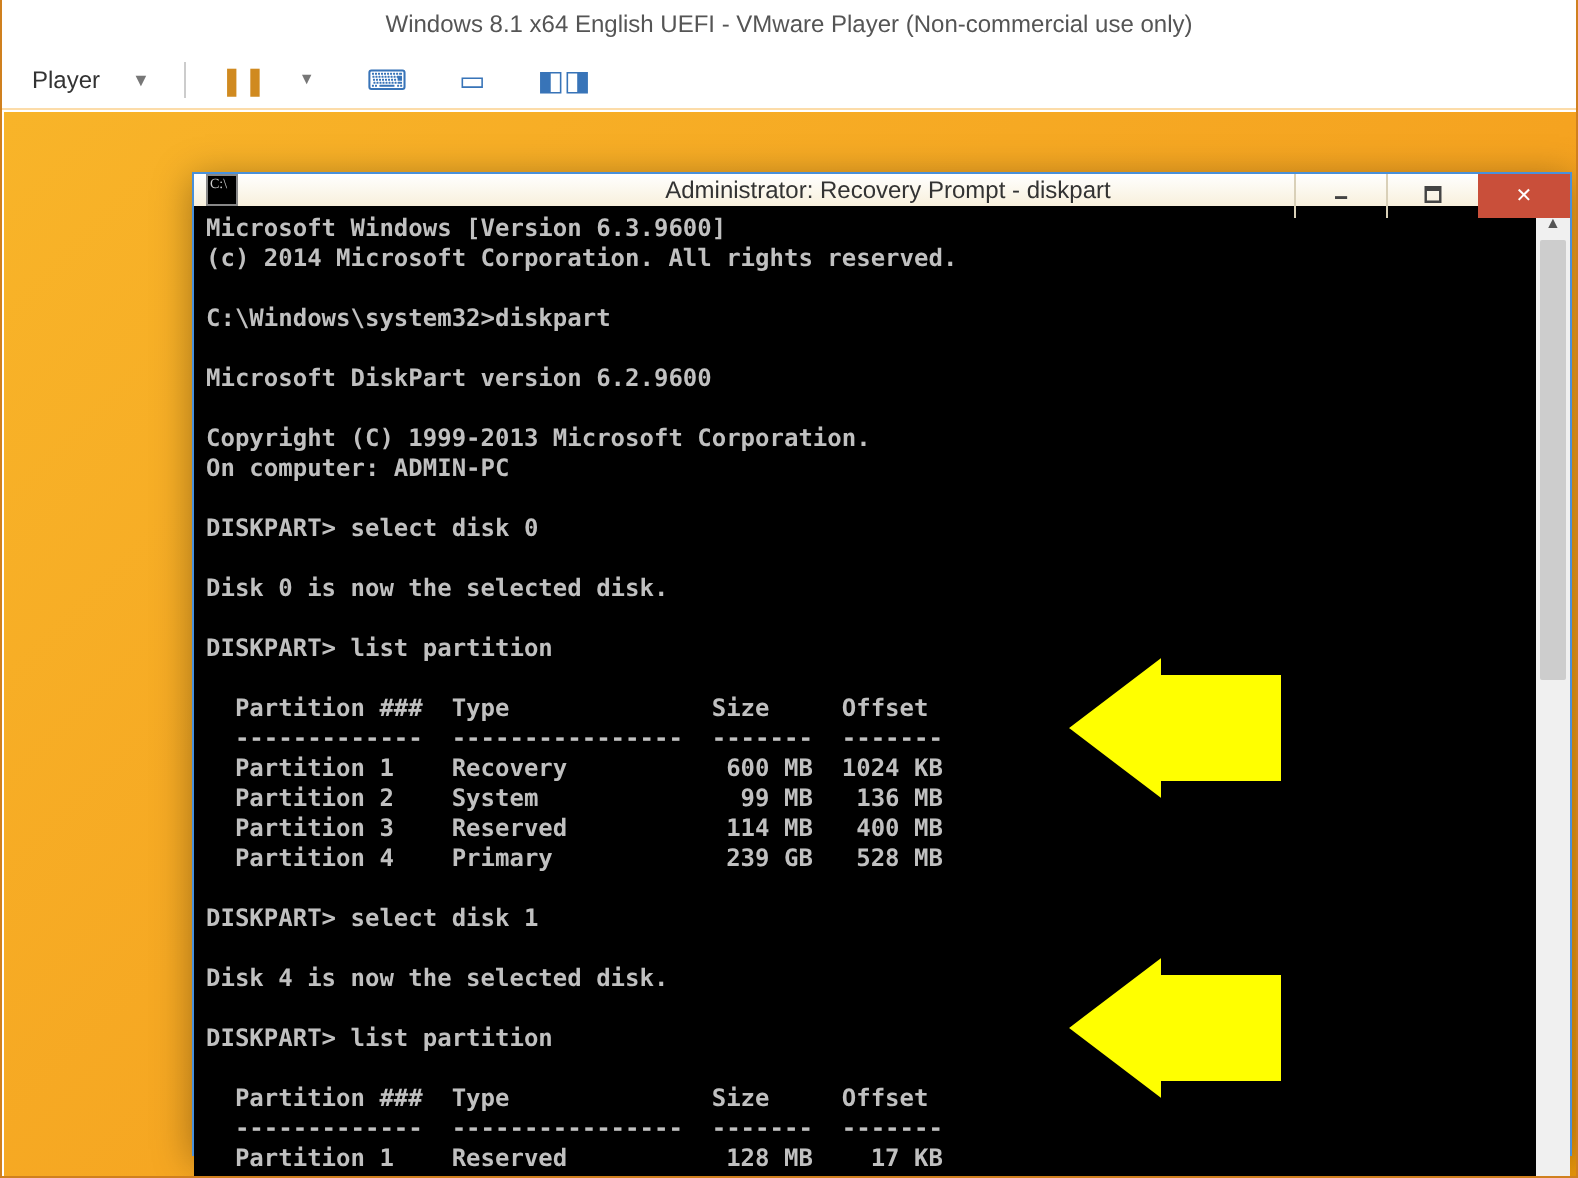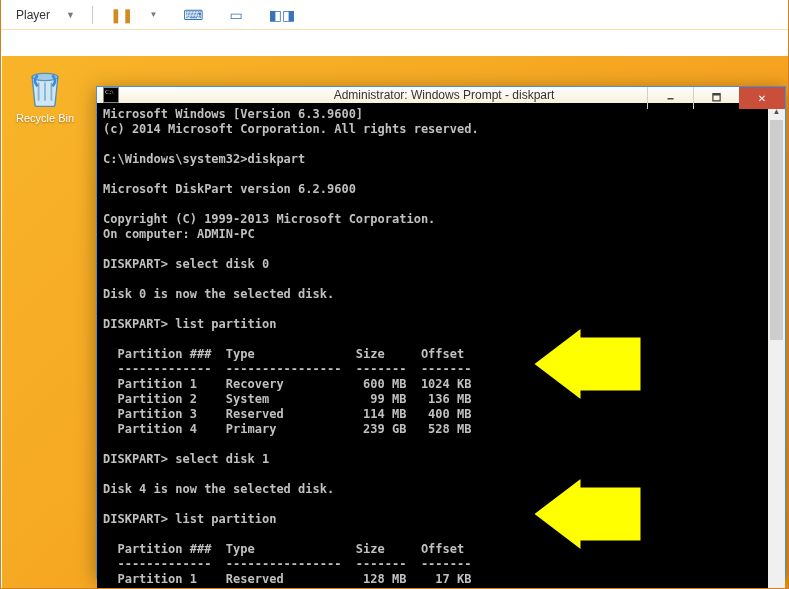--- a/index.html
+++ b/index.html
@@ -29,20 +29,21 @@
 .sb-track { flex:1; background:#f0f0f0; position:relative; }
 .sb-thumb { position:absolute; left:2px; right:2px; top:0; height:220px; background:#cdcdcd; border-radius:1px; }
 .arrow { position:absolute; pointer-events:none; }
 .arrow svg { display:block; }
 </style>
 </head>
 <body>
 
 <div class="outer">
 
+  <div class="title">Windows 8.1 x64 English UEFI - VMware Player (Non-commercial use only)</div>
   <div class="toolbar">
     <div class="btn">
       <span>Player</span>
       <span style="font-size:9px;color:#777">▼</span>
     </div>
     <div class="sep"></div>
     <div class="btn">
         <span class="orange-ico">❚❚</span>
         <span style="font-size:8px;color:#777">▼</span>
       </div>
@@ -50,34 +51,25 @@
         <span class="blue-ico">⌨</span>
       </div>
     <div class="btn">
         <span class="blue-ico">▭</span>
       </div>
     <div class="btn">
         <span class="blue-ico">◧◨</span>
       </div>
   </div>
   <div class="desktop">
-    <div class="desk-icon">
-      <svg viewBox="0 0 48 48">
-        <path d="M10 12 L38 12 L35 42 Q35 44 33 44 L15 44 Q13 44 13 42 Z" fill="#cfe7f5" stroke="#5a8fb3" stroke-width="1.5"></path>
-        <ellipse cx="24" cy="12" rx="14" ry="4" fill="#9fcbe6" stroke="#5a8fb3" stroke-width="1.5"></ellipse>
-        <path d="M17 18 L17 38 M24 18 L24 38 M31 18 L31 38" stroke="#8ab4cd" stroke-width="2"></path>
-        <path d="M16 22 Q10 16 16 10 M32 22 Q38 16 32 10" stroke="#3a8de0" stroke-width="3" fill="none"></path>
-      </svg>
-      <span>Recycle Bin</span>
-    </div>
 
     <div class="cmd-window">
       <div class="cmd-titlebar">
         <span class="cmd-ico"></span>
-        <span class="cmd-title-text">Administrator: Windows Prompt - diskpart</span>
+        <span class="cmd-title-text">Administrator: Recovery Prompt - diskpart</span>
         <div class="win-btns">
           <div class="win-btn">🗕</div>
           <div class="win-btn">🗖</div>
           <div class="win-btn close">✕</div>
         </div>
       </div>
       <div class="cmd-body">
         <div class="cmd-content"><span>Microsoft Windows [Version 6.3.9600]</span>
 <span>(c) 2014 Microsoft Corporation. All rights reserved.</span>
 <span></span>

